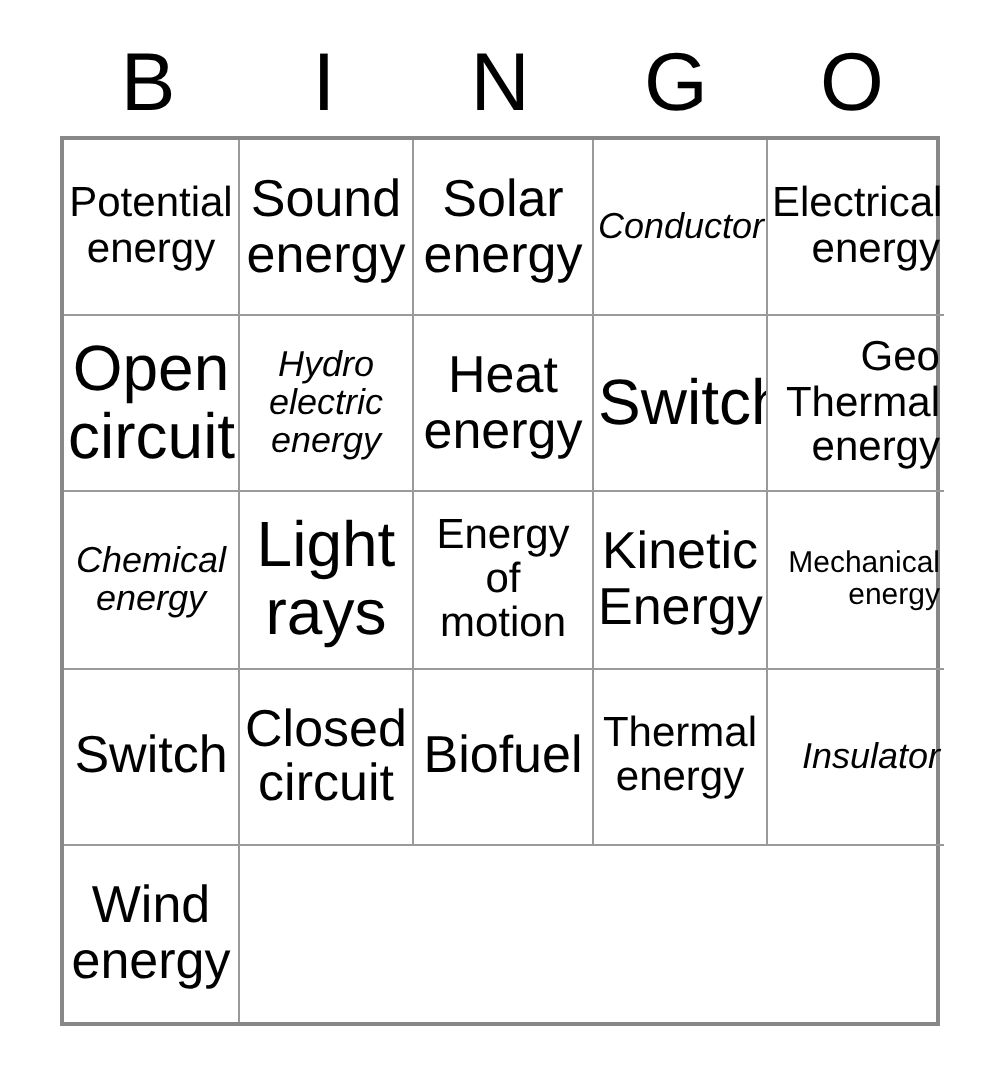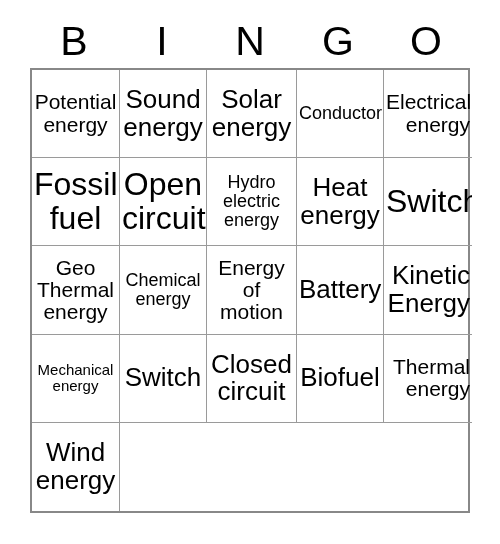--- a/index.html
+++ b/index.html
@@ -70,21 +70,21 @@
 
   .bingo-cell .cell-text {
     display: block;
     width: 100%;
     line-height: 1.06;
     white-space: pre-line;
   }
 
   
   .sz-xs  .cell-text { font-size: 15px; }
-  .sz-s   .cell-text { font-size: 18px; }
+  .sz-s   .cell-text { font-size: 18px; font-style: italic; }
   .sz-m   .cell-text { font-size: 21px; }
   .sz-xl  .cell-text { font-size: 26px; }
   .sz-xxl .cell-text { font-size: 32px; }
 </style>
 </head>
 <body>
 
 <div id="bingo-card">
 
   <div id="bingo-header">
@@ -109,24 +109,20 @@
 energy</span>
       </div>
       <div class="bingo-cell sz-s">
         <span class="cell-text">Conductor</span>
       </div>
       <div class="bingo-cell sz-m">
         <span class="cell-text">Electrical
 energy</span>
       </div>
       <div class="bingo-cell sz-xxl">
-        <span class="cell-text">Fossil
-fuel</span>
-      </div>
-      <div class="bingo-cell sz-xxl">
         <span class="cell-text">Open
 circuit</span>
       </div>
       <div class="bingo-cell sz-s">
         <span class="cell-text">Hydro
 electric
 energy</span>
       </div>
       <div class="bingo-cell sz-xl">
         <span class="cell-text">Heat
@@ -137,27 +133,28 @@
       </div>
       <div class="bingo-cell sz-m">
         <span class="cell-text">Geo
 Thermal
 energy</span>
       </div>
       <div class="bingo-cell sz-s">
         <span class="cell-text">Chemical
 energy</span>
       </div>
+      <div class="bingo-cell sz-xxl">
+        <span class="cell-text">Light
+rays</span>
+      </div>
       <div class="bingo-cell sz-m">
         <span class="cell-text">Energy
 of
 motion</span>
-      </div>
-      <div class="bingo-cell sz-xl">
-        <span class="cell-text">Battery</span>
       </div>
       <div class="bingo-cell sz-xl">
         <span class="cell-text">Kinetic
 Energy</span>
       </div>
       <div class="bingo-cell sz-xs">
         <span class="cell-text">Mechanical
 energy</span>
       </div>
       <div class="bingo-cell sz-xl">
@@ -167,19 +164,22 @@
         <span class="cell-text">Closed
 circuit</span>
       </div>
       <div class="bingo-cell sz-xl">
         <span class="cell-text">Biofuel</span>
       </div>
       <div class="bingo-cell sz-m">
         <span class="cell-text">Thermal
 energy</span>
       </div>
+      <div class="bingo-cell sz-s">
+        <span class="cell-text">Insulator</span>
+      </div>
       <div class="bingo-cell sz-xl">
         <span class="cell-text">Wind
 energy</span>
       </div>
     </div>
 
 </div>
 
 </body></html>

